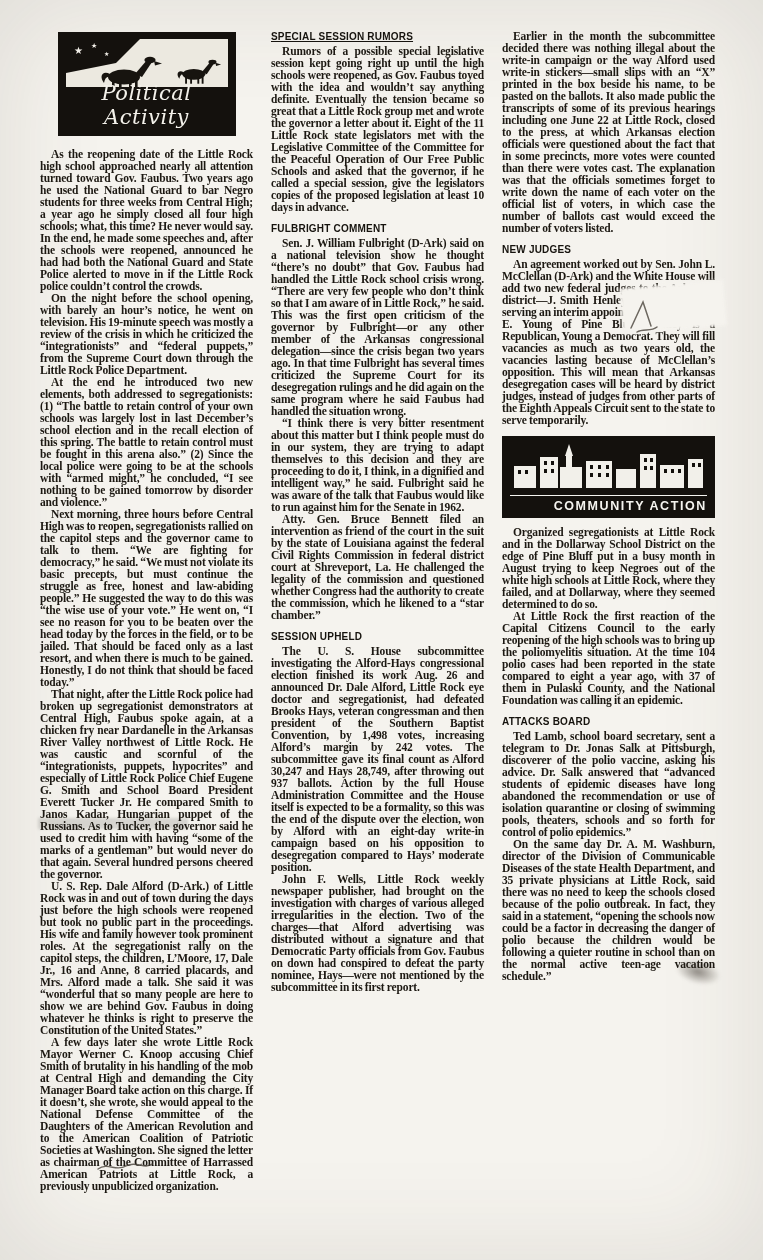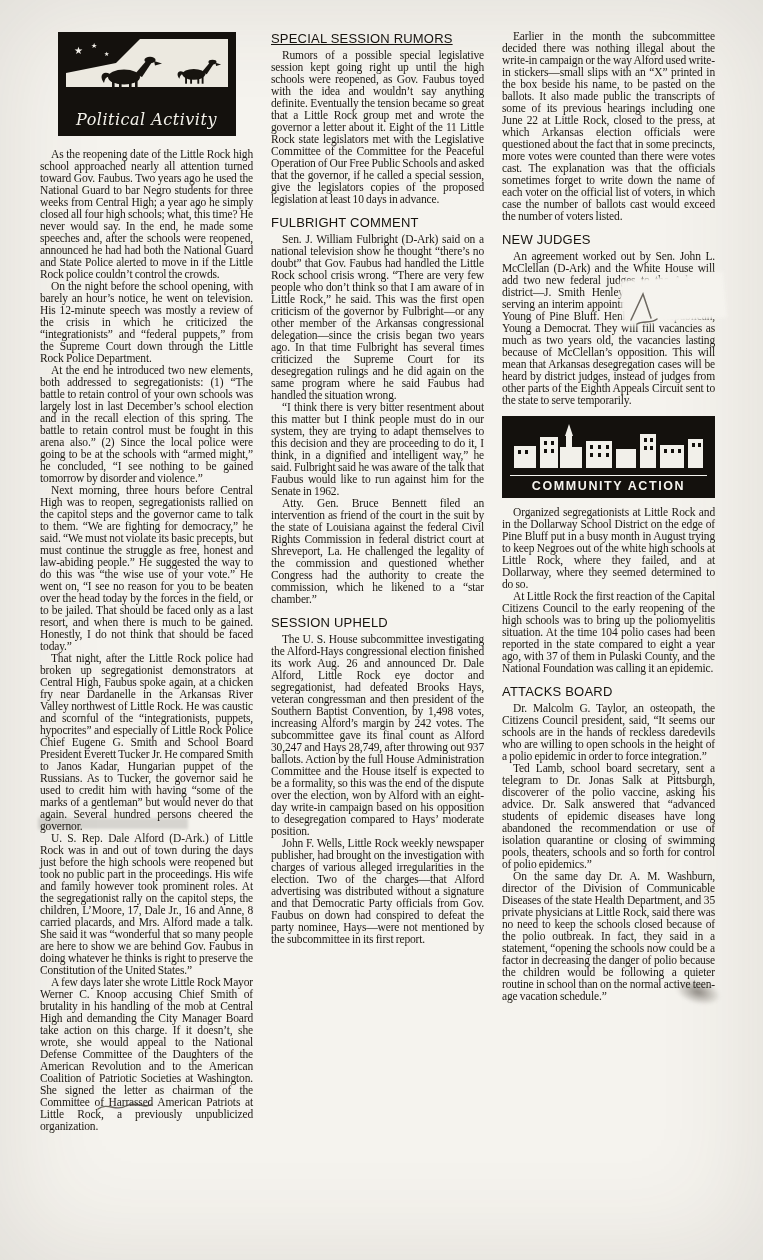--- a/index.html
+++ b/index.html
@@ -10,48 +10,48 @@
     box-shadow: inset 0 0 110px rgba(62,55,40,.12);
     font-family:"Liberation Serif", serif;
     color:#1c1812;
   }
   .cols { display:flex; gap:18px; padding:30px 46px 14px 40px; }
   .col { width:213px; flex:0 0 213px; }
   p.body {
     margin:0; font-size:11.5px; line-height:12px;
     text-align:justify; text-indent:11px;
     letter-spacing:-0.15px; word-spacing:-0.4px;
-    hyphens:auto; -webkit-hyphens:auto;
+    hyphens:auto;font-weight:bold; -webkit-hyphens:auto;
   }
   h3.head {
     margin:10px 0 3px; font-family:"Liberation Sans", sans-serif;
-    font-weight:normal; font-size:13px; letter-spacing:.2px; color:#16130e;
+    font-weight:bold; font-size:10px; letter-spacing:.2px; color:#16130e;
   }
   h3.head.first { margin-top:1px; }
   h3.head.underlined { text-decoration:underline; }
 
   
   .banner-pol {
     width:178px; height:104px; margin:2px auto 12px;
     background:#14110d; padding:7px 8px 4px; position:relative;
   }
   .banner-pol svg { display:block; }
   .banner-pol .label {
     position:absolute; left:0; right:0; bottom:7px; text-align:center;
     color:#f3f1ea; font-family:"DejaVu Serif", serif; font-style:italic;
-    font-size:16px; letter-spacing:.5px;
+    font-size:21px; letter-spacing:.5px;
   }
 
   
   .banner-com {
     width:100%; height:82px; margin:10px 0 8px;
     background:#14110d; padding:6px 8px 0; position:relative;
   }
   .banner-com .label {
-    position:absolute; left:8px; right:8px; bottom:5px; text-align:center;
+    position:absolute; left:8px; right:8px; bottom:5px; text-align:right;
     color:#f5f4ef; font-family:"Liberation Sans", sans-serif; font-weight:bold;
     font-size:12.5px; letter-spacing:1.6px;
     border-top:1px solid #f5f4ef; padding-top:3px;
   }
 
   .rel { position:relative; }
   .damage {
     position:absolute; right:-10px; top:26px; width:104px; height:46px;
     background:#f5f3ee; filter:blur(1.6px); transform:rotate(-5deg);
     z-index:4;
@@ -106,21 +106,21 @@
             <rect x="53" y="42" width="2.6" height="9"></rect>
             <rect x="63" y="42" width="2.6" height="9"></rect>
             <rect x="69" y="40" width="2.6" height="11"></rect>
             <path d="M44 35 C 36 31, 33 38, 38 44 C 39 39, 41 37, 44 38 Z"></path>
           </g>
         </svg>
         <div class="label">Political Activity</div>
       </div>
 
       <p class="body">As the reopening date of the Little Rock high school approached nearly all attention turned toward Gov. Faubus. Two years ago he used the National Guard to bar Negro students for three weeks from Central High; a year ago he simply closed all four high schools; what, this time? He never would say. In the end, he made some speeches and, after the schools were reopened, announced he had had both the National Guard and State Police alerted to move in if the Little Rock police couldn’t control the crowds.</p>
-      <p class="body">On the night before the school opening, with barely an hour’s notice, he went on television. His 12-minute speech was mostly a review of the crisis in which he criticized the “integrationists” and “federal puppets,” from the Supreme Court down through the Little Rock Police Department.</p>
+      <p class="body">On the night before the school opening, with barely an hour’s notice, he went on television. His 19-minute speech was mostly a review of the crisis in which he criticized the “integrationists” and “federal puppets,” from the Supreme Court down through the Little Rock Police Department.</p>
       <p class="body">At the end he introduced two new elements, both addressed to segregationists: (1) “The battle to retain control of your own schools was largely lost in last December’s school election and in the recall election of this spring. The battle to retain control must be fought in this arena also.” (2) Since the local police were going to be at the schools with “armed might,” he concluded, “I see nothing to be gained tomorrow by disorder and violence.”</p>
       <p class="body">Next morning, three hours before Central High was to reopen, segregationists rallied on the capitol steps and the governor came to talk to them. “We are fighting for democracy,” he said. “We must not violate its basic precepts, but must continue the struggle as free, honest and law-abiding people.” He suggested the way to do this was “the wise use of your vote.” He went on, “I see no reason for you to be beaten over the head today by the forces in the field, or to be jailed. That should be faced only as a last resort, and when there is much to be gained. Honestly, I do not think that should be faced today.”</p>
       <p class="body">That night, after the Little Rock police had broken up segregationist demonstrators at Central High, Faubus spoke again, at a chicken fry near Dardanelle in the Arkansas River Valley northwest of Little Rock. He was caustic and scornful of the “integrationists, puppets, hypocrites” and especially of Little Rock Police Chief Eugene G. Smith and School Board President Everett Tucker Jr. He compared Smith to Janos Kadar, Hungarian puppet of the Russians. As to Tucker, the governor said he used to credit him with having “some of the marks of a gentleman” but would never do that again. Several hundred persons cheered the governor.</p>
       <p class="body">U. S. Rep. Dale Alford (D-Ark.) of Little Rock was in and out of town during the days just before the high schools were reopened but took no public part in the proceedings. His wife and family however took prominent roles. At the segregationist rally on the capitol steps, the children, L’Moore, 17, Dale Jr., 16 and Anne, 8 carried placards, and Mrs. Alford made a talk. She said it was “wonderful that so many people are here to show we are behind Gov. Faubus in doing whatever he thinks is right to preserve the Constitution of the United States.”</p>
       <div class="rel">
         <p class="body">A few days later she wrote Little Rock Mayor Werner C. Knoop accusing Chief Smith of brutality in his handling of the mob at Central High and demanding the City Manager Board take action on this charge. If it doesn’t, she wrote, she would appeal to the National Defense Committee of the Daughters of the American Revolution and to the American Coalition of Patriotic Societies at Washington. She signed the letter as chairman of the Committee of Harrassed American Patriots at Little Rock, a previously unpublicized organization.</p>
         <svg class="mark mark-left" width="58" height="16" viewBox="0 0 58 16">
           <path d="M2 11 C 12 4, 20 14, 30 8 C 40 2, 48 12, 56 6" stroke="#4a443c" stroke-width="1.4" fill="none" stroke-linecap="round"></path>
         </svg>
       </div>
@@ -190,21 +190,20 @@
               <rect x="188" y="21" width="3" height="4"></rect>
           </g>
         </svg>
         <div class="label">COMMUNITY ACTION</div>
       </div>
 
       <p class="body">Organized segregationists at Little Rock and in the Dollarway School District on the edge of Pine Bluff put in a busy month in August trying to keep Negroes out of the white high schools at Little Rock, where they failed, and at Dollarway, where they seemed determined to do so.</p>
       <p class="body">At Little Rock the first reaction of the Capital Citizens Council to the early reopening of the high schools was to bring up the poliomyelitis situation. At the time 104 polio cases had been reported in the state compared to eight a year ago, with 37 of them in Pulaski County, and the National Foundation was calling it an epidemic.</p>
 
       <h3 class="head">ATTACKS BOARD</h3>
-      <p class="body">Dr. Malcolm G. Taylor, an osteopath, the Citizens Council president, said, “It seems our schools are in the hands of reckless daredevils who are willing to open schools in the height of a polio epidemic in order to force integration.”</p>
       <p class="body">Ted Lamb, school board secretary, sent a telegram to Dr. Jonas Salk at Pittsburgh, discoverer of the polio vaccine, asking his advice. Dr. Salk answered that “advanced students of epidemic diseases have long abandoned the recommendation or use of isolation quarantine or closing of swimming pools, theaters, schools and so forth for control of polio epidemics.”</p>
       <div class="rel">
         <p class="body">On the same day Dr. A. M. Washburn, director of the Division of Communicable Diseases of the state Health Department, and 35 private physicians at Little Rock, said there was no need to keep the schools closed because of the polio outbreak. In fact, they said in a statement, “opening the schools now could be a factor in decreasing the danger of polio because the children would be following a quieter routine in school than on the normal active teen-age vacation schedule.”</p>
         <div class="smudge"></div>
       </div>
     </div>
 
   </div>
 </div>
 

